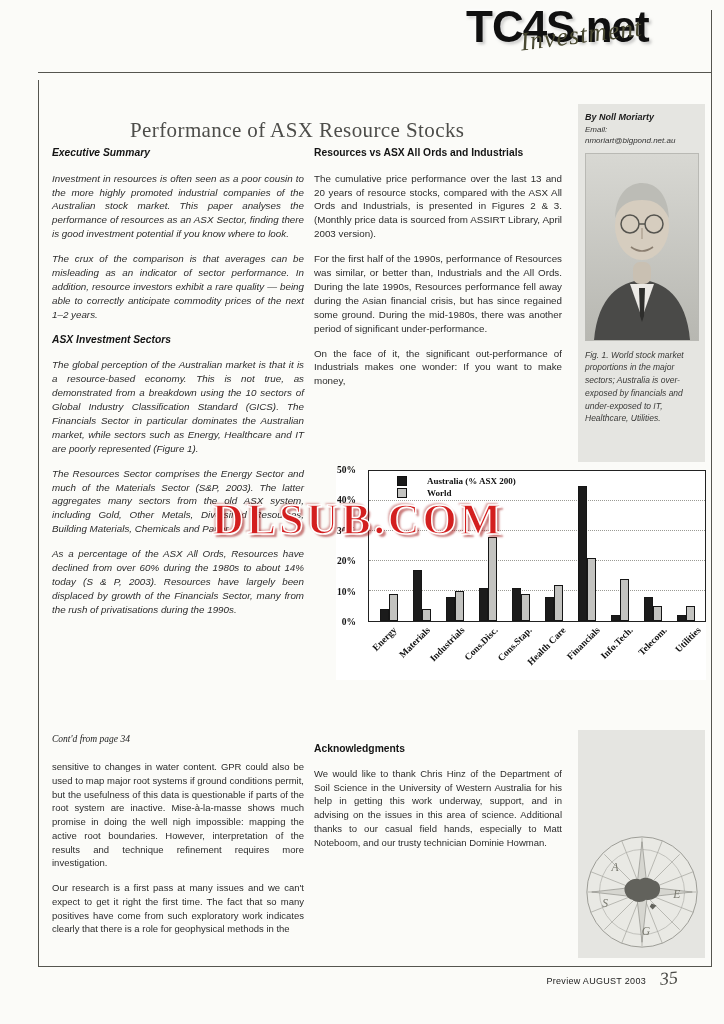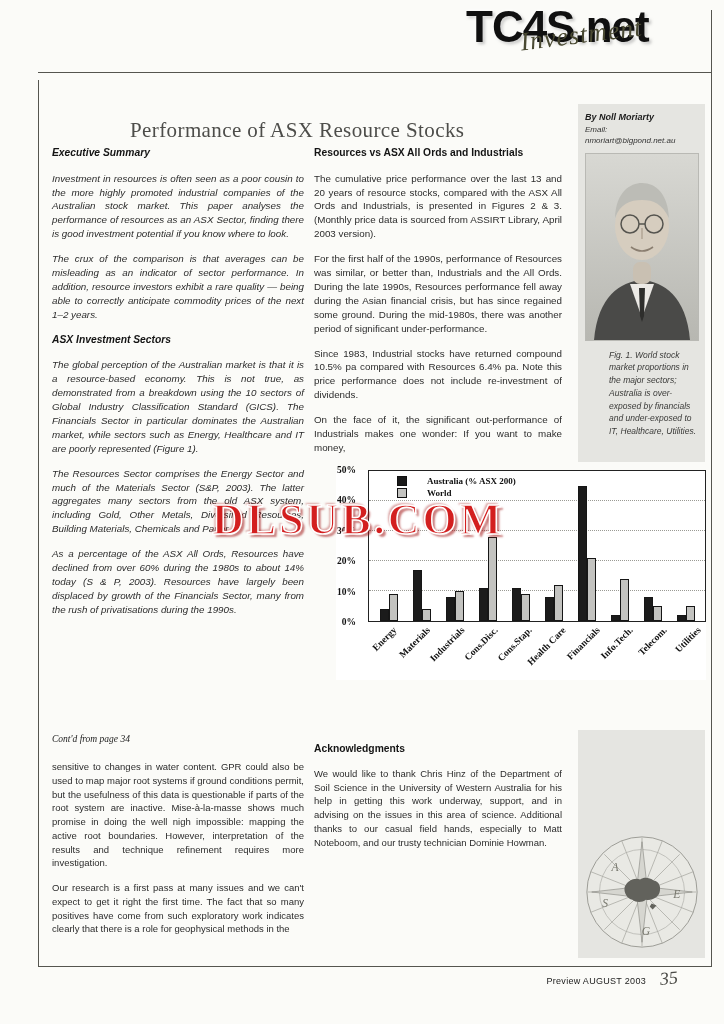--- a/index.html
+++ b/index.html
@@ -41,21 +41,21 @@
   .col h2.mt{margin-top:10px;}
   .main-left{position:absolute;left:52px;top:146px;width:252px;font-size:9.8px;line-height:1.42;font-style:italic;}
   .main-right{position:absolute;left:314px;top:146px;width:248px;font-size:9.8px;line-height:1.42;}
 
   
   .sidebar{position:absolute;left:578px;top:104px;width:127px;height:358px;background:#e5e5e1;
            box-sizing:border-box;padding:8px 7px 8px 7px;}
   .byline .by{font:bold italic 9px "Liberation Sans",sans-serif;color:#1c1c1c;margin-bottom:3px;}
   .byline .em{font:italic 8px "Liberation Sans",sans-serif;color:#333;line-height:1.35;}
   .photo{margin:6px auto 0;width:112px;height:186px;overflow:hidden;border:1px solid #b9b9b4;}
-  .caption{margin-top:8px;font:italic 8.5px "Liberation Sans",sans-serif;color:#3a3a38;line-height:1.5;margin-left:24px;}
+  .caption{margin-top:8px;font:italic 8.5px "Liberation Sans",sans-serif;color:#3a3a38;line-height:1.5;}
 
   
   .chart{position:absolute;left:336px;top:470px;width:370px;margin:0;background:#fff;z-index:5;
          display:grid;grid-template-columns:32px 338px;grid-template-rows:152px 58px;}
   .chart-ylabels{grid-column:1;grid-row:1;position:relative;}
   .ylab{position:absolute;right:12px;transform:translateY(50%);
         font:bold 9.5px "Liberation Serif",serif;color:#111;}
   .chart-plot{grid-column:2;grid-row:1;position:relative;border:1px solid #222;
               background:#fff;box-sizing:border-box;}
   #chart-grid{position:absolute;inset:0;}
@@ -110,21 +110,20 @@
     <h2 class="mt">ASX Investment Sectors</h2>
     <p>The global perception of the Australian market is that it is a resource-based economy. This is not true, as demonstrated from a breakdown using the 10 sectors of Global Industry Classification Standard (GICS). The Financials Sector in particular dominates the Australian market, while sectors such as Energy, Healthcare and IT are poorly represented (Figure 1).</p>
     <p>The Resources Sector comprises the Energy Sector and much of the Materials Sector (S&amp;P, 2003). The latter aggregates many sectors from the old ASX system, including Gold, Other Metals, Diversified Resources, Building Materials, Chemicals and Paper.</p>
     <p>As a percentage of the ASX All Ords, Resources have declined from over 60% during the 1980s to about 14% today (S &amp; P, 2003). Resources have largely been displaced by growth of the Financials Sector, many from the rush of privatisations during the 1990s.</p>
   </div>
 
   <div class="col main-right">
     <h2>Resources vs ASX All Ords and Industrials</h2>
     <p>The cumulative price performance over the last 13 and 20 years of resource stocks, compared with the ASX All Ords and Industrials, is presented in Figures 2 &amp; 3. (Monthly price data is sourced from ASSIRT Library, April 2003 version).</p>
     <p>For the first half of the 1990s, performance of Resources was similar, or better than, Industrials and the All Ords. During the late 1990s, Resources performance fell away during the Asian financial crisis, but has since regained some ground. During the mid-1980s, there was another period of significant under-performance.</p>
-    <p>Since 1983, Industrial stocks have returned compound 10.5% pa compared with Resources 6.4% pa. Note this price performance does not include re-investment of dividends.</p>
     <p>On the face of it, the significant out-performance of Industrials makes one wonder: If you want to make money,</p>
   </div>
 
   <aside class="sidebar">
     <div class="byline">
       <div class="by">By Noll Moriarty</div>
       <div class="em">Email:</div>
       <div class="em">nmoriart@bigpond.net.au</div>
     </div>
     <div class="photo">

